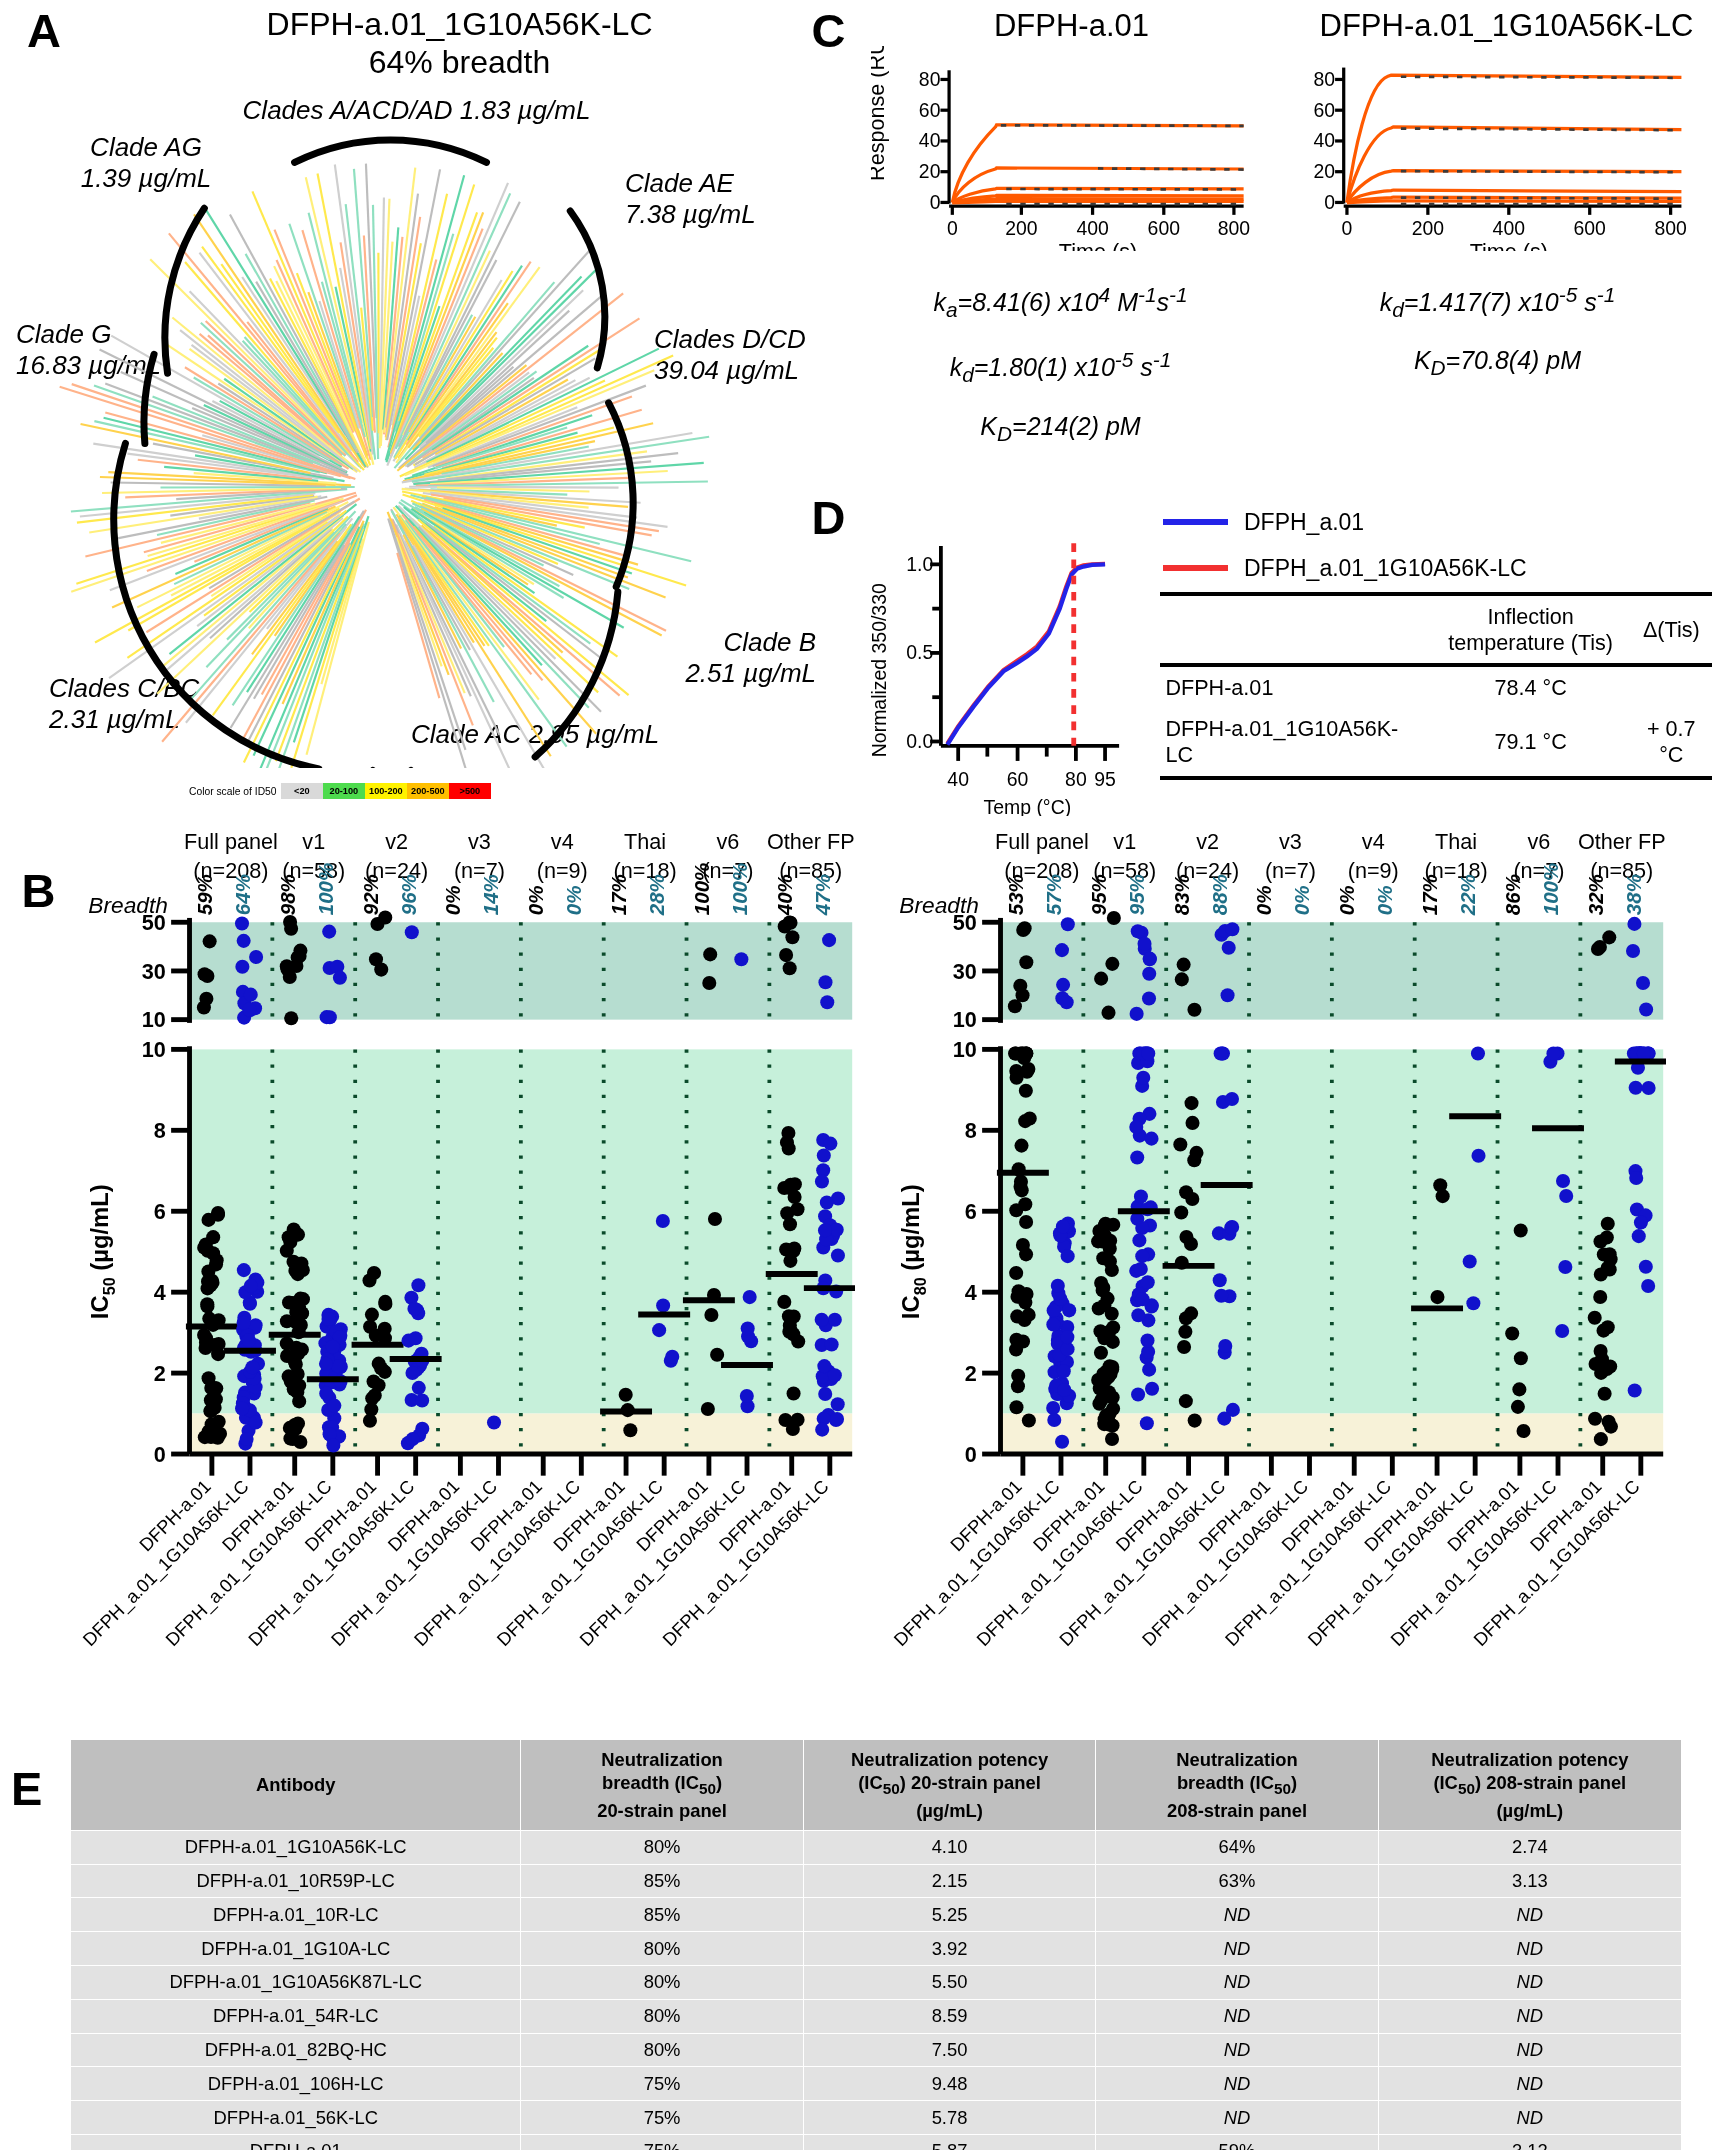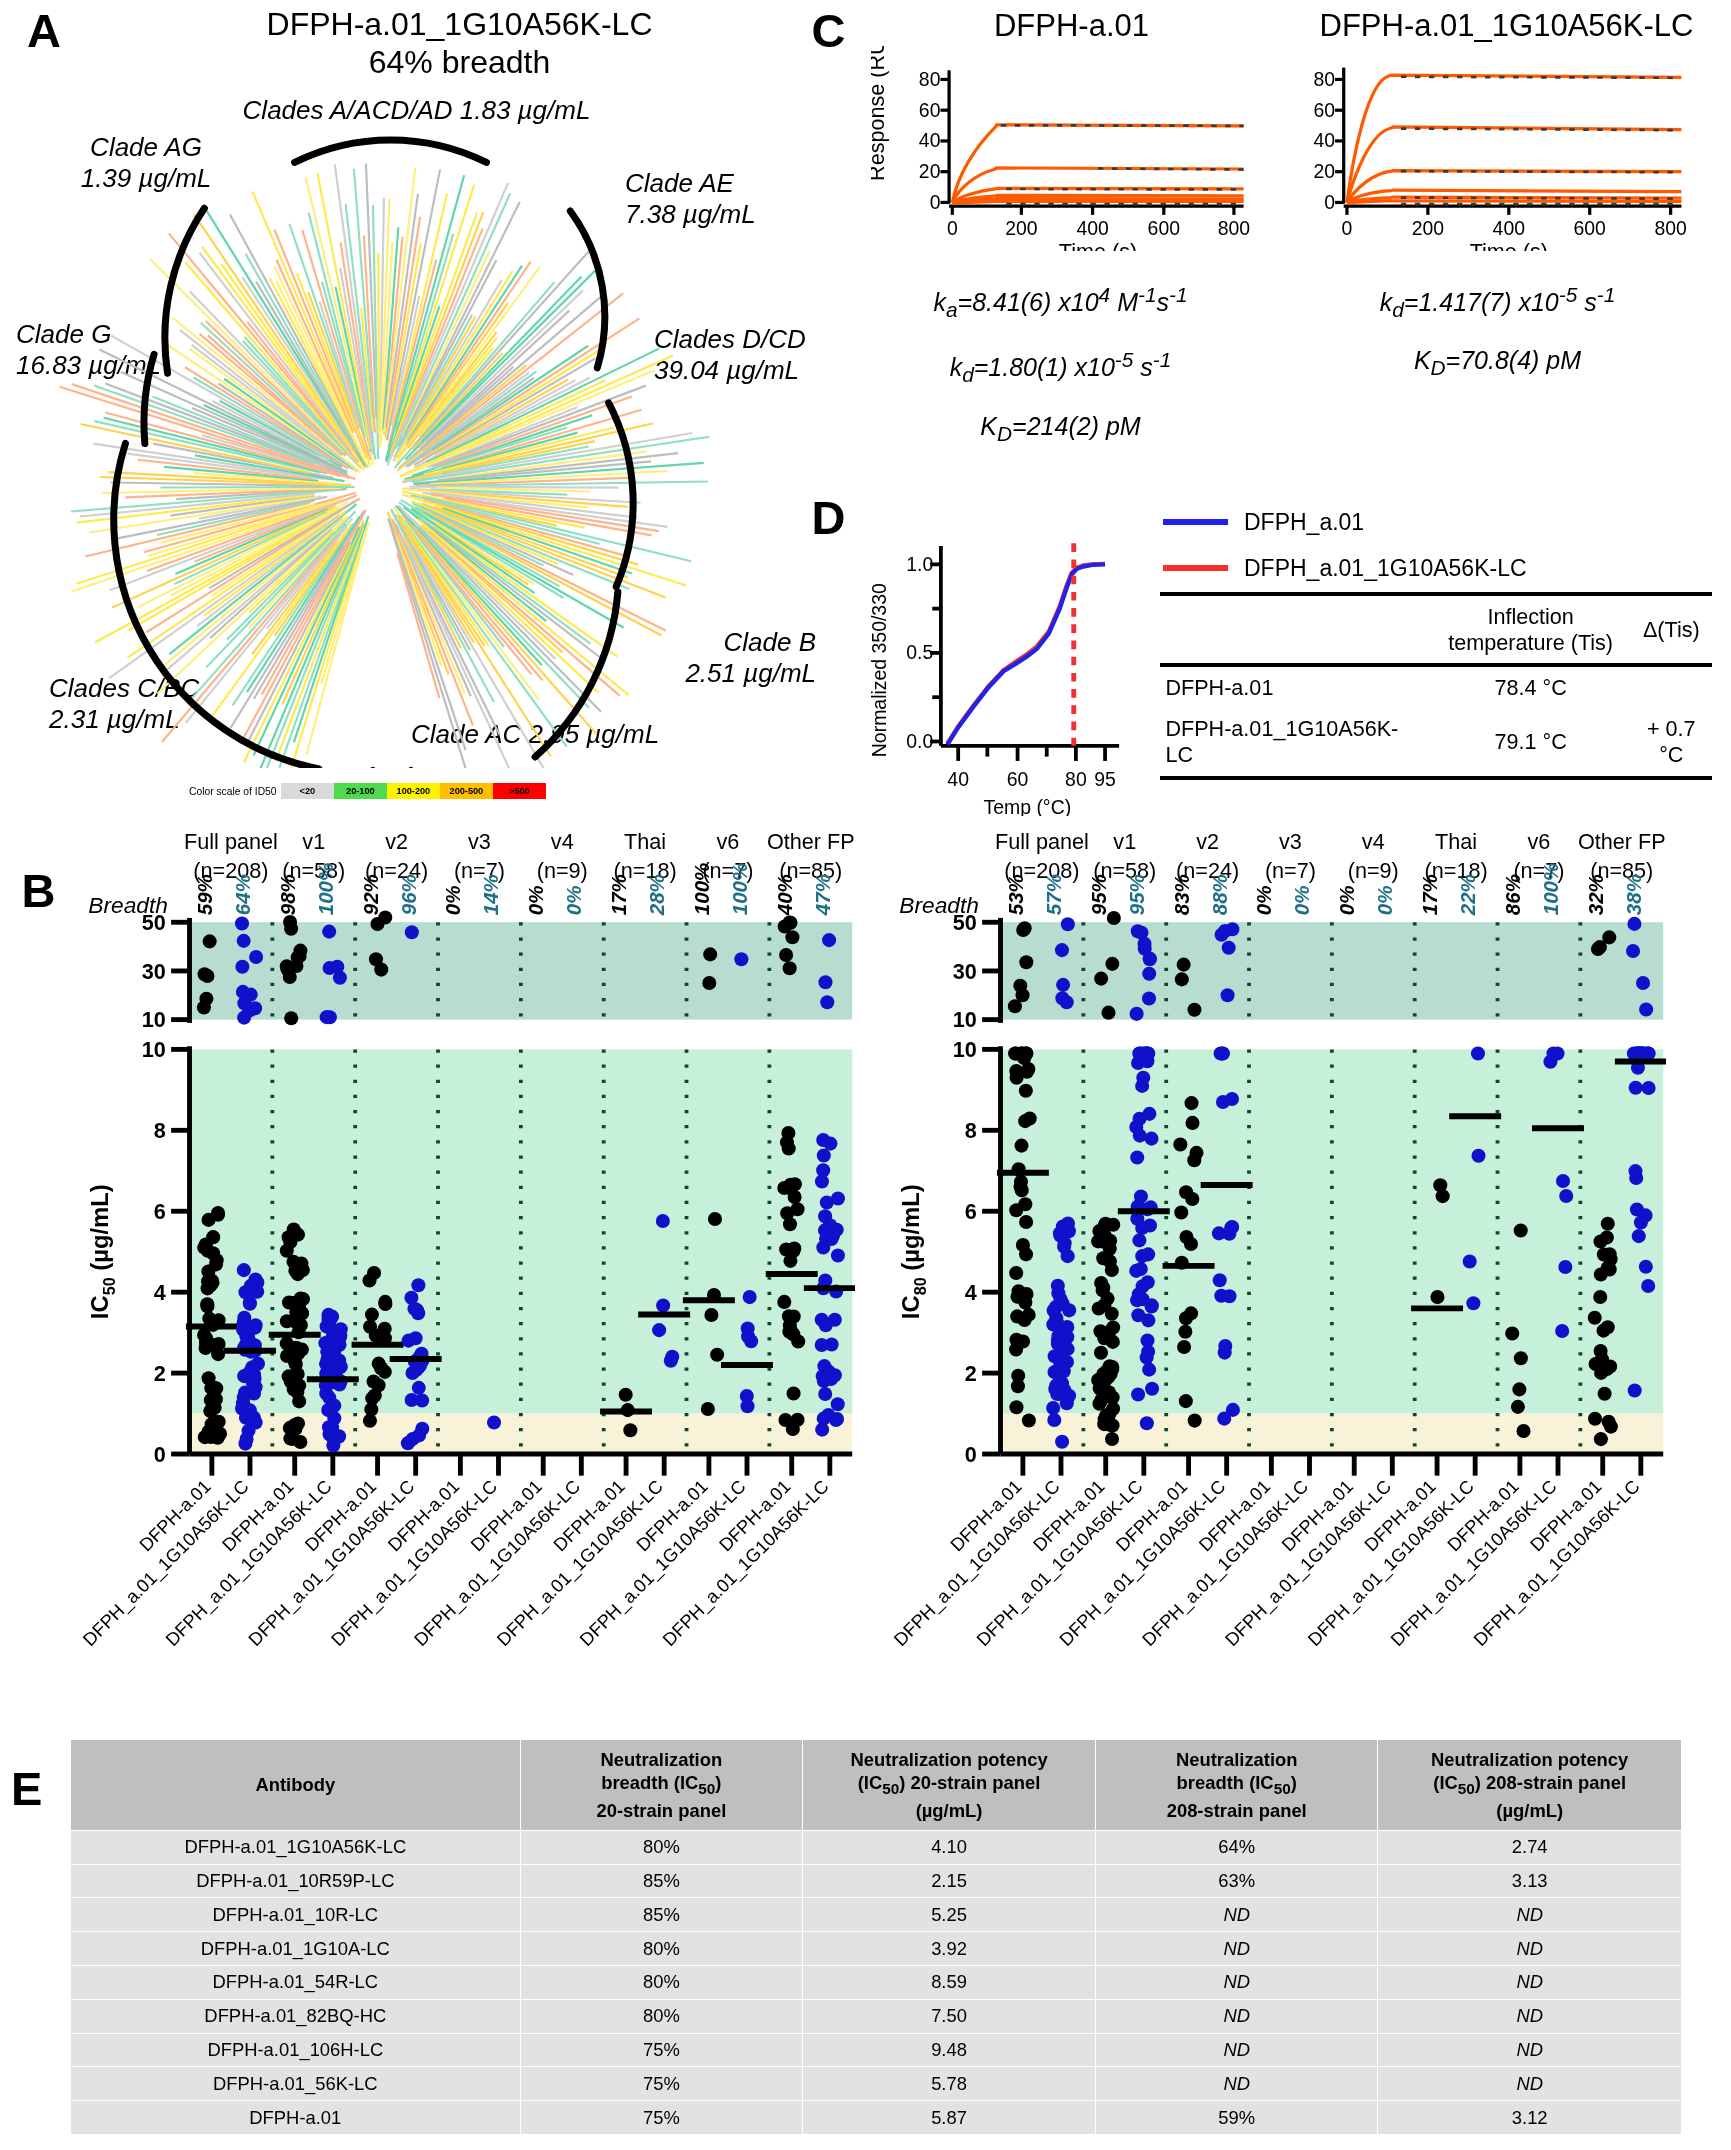--- a/index.html
+++ b/index.html
@@ -8,21 +8,21 @@
   .abs{position:absolute;}
   .pl{font-weight:bold;font-size:47px;font-family:"Liberation Sans",sans-serif;}
   .ctr{text-align:center;}
 
   
   #panelA{left:0;top:0;width:800px;height:822px;}
   .a-title{width:595px;left:162px;top:5.4px;font-size:32px;line-height:38px;text-align:center;}
   .clade-lab{font-style:italic;font-size:26px;line-height:31px;}
   .colorscale{left:189px;top:783px;display:flex;align-items:center;}
   .cs-text{font-size:10.3px;margin-right:4.3px;}
-  .cs-box{width:53px;height:16px;font-size:9.2px;display:flex;align-items:center;
+  .cs-box{width:42px;height:16px;font-size:9.2px;display:flex;align-items:center;
           justify-content:center;font-weight:bold;}
 
   
   #panelC{left:806px;top:0;width:925px;height:487px;}
   .spr-title{font-size:31px;text-align:center;}
   .spr-kin{font-size:25px;text-align:center;line-height:50px;font-style:italic;}
 
   
   #panelD{left:806px;top:487px;width:925px;height:335px;}
   .leg-lab{font-size:23px;}
@@ -1586,20 +1586,27 @@
           <td><span class="nd">ND</span></td>
         </tr>
         <tr>
           <td>DFPH-a.01_1G10A-LC</td>
           <td>80%</td>
           <td>3.92</td>
           <td><span class="nd">ND</span></td>
           <td><span class="nd">ND</span></td>
         </tr>
         <tr>
+          <td>DFPH-a.01_1G10A56K87L-LC</td>
+          <td>80%</td>
+          <td>5.50</td>
+          <td><span class="nd">ND</span></td>
+          <td><span class="nd">ND</span></td>
+        </tr>
+        <tr>
           <td>DFPH-a.01_54R-LC</td>
           <td>80%</td>
           <td>8.59</td>
           <td><span class="nd">ND</span></td>
           <td><span class="nd">ND</span></td>
         </tr>
         <tr>
           <td>DFPH-a.01_82BQ-HC</td>
           <td>80%</td>
           <td>7.50</td>

